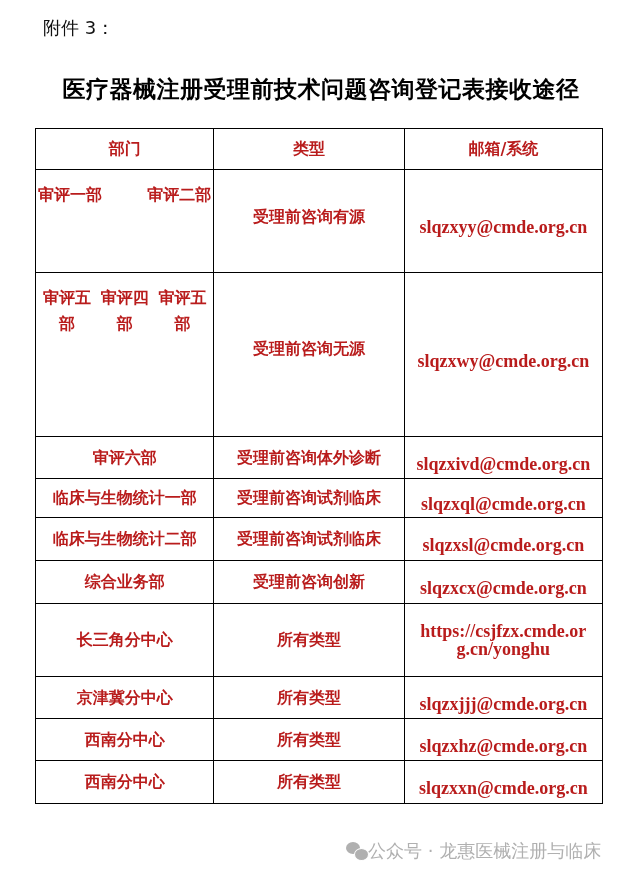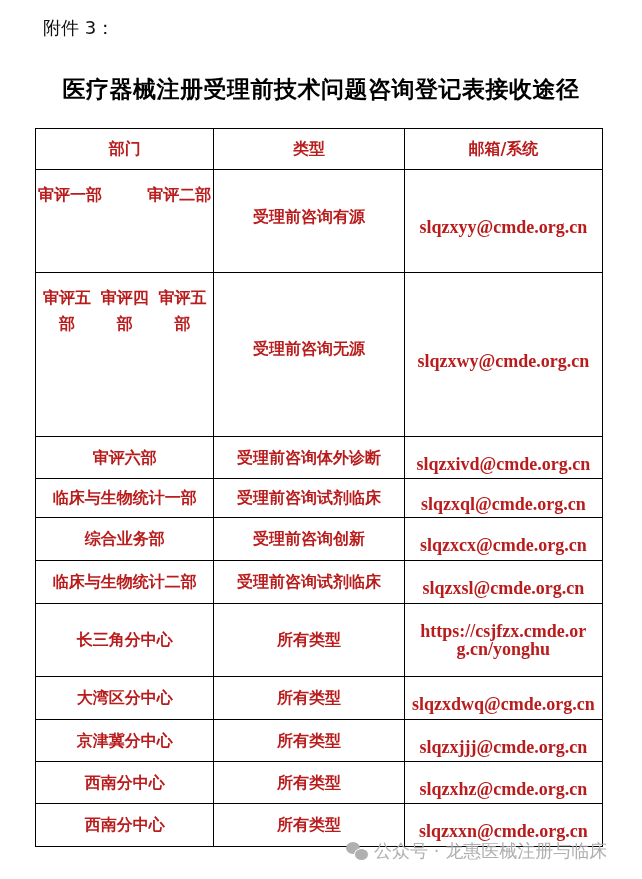--- a/index.html
+++ b/index.html
@@ -12,21 +12,21 @@
            font-family: "DejaVu Sans", "Liberation Sans", sans-serif; color: #000; letter-spacing: 0.5px; }
   table { position: absolute; left: 35px; top: 128px; border-collapse: collapse;
           table-layout: fixed; width: 568px; }
   td, th { border: 1.5px solid #000; text-align: center; vertical-align: middle;
            font-weight: bold; font-size: 16px; padding: 0 2px; line-height: 26px; color: #b91c1c; }
   th { height: 40px; }
   .c1 { width: 178px; } .c2 { width: 190px; } .c3 { width: 198px; }
   .mail { font-family: "Liberation Serif", "DejaVu Serif", serif; font-size: 18px; padding-top: 12px; }
   .dept-stack { display: flex; justify-content: space-between; }
   .watermark { position: absolute; left: 346px; top: 839px; font-size: 18px; color: #b0b0b0;
-               font-family: "DejaVu Sans", "Liberation Sans", sans-serif; display: flex; align-items: center; gap: 6px; }
+               font-family: "DejaVu Sans", "Liberation Sans", sans-serif; display: flex; align-items: center; gap: 0; }
   .wechat-icon { width: 22px; height: 18px; position: relative; }
   .wechat-icon .b1 { position: absolute; left: 0; top: 0; width: 14px; height: 12px; border-radius: 50%; background: #b0b0b0; }
   .wechat-icon .b2 { position: absolute; left: 8px; top: 6px; width: 13px; height: 11px; border-radius: 50%; background: #b0b0b0; border: 1px solid #fff; }
 </style>
 </head>
 <body>
 
 <div class="attach">附件 3：</div>
 <div class="title">医疗器械注册受理前技术问题咨询登记表接收途径</div>
 
@@ -69,38 +69,33 @@
       <td>审评六部</td>
       <td>受理前咨询体外诊断</td>
       <td class="mail">slqzxivd@cmde.org.cn</td>
     </tr>
     <tr style="height:32px;">
       <td>临床与生物统计一部</td>
       <td>受理前咨询试剂临床</td>
       <td class="mail">slqzxql@cmde.org.cn</td>
     </tr>
     <tr style="height:43px;">
+      <td>临床与生物统计二部</td>
+      <td>受理前咨询试剂临床</td>
+      <td class="mail">slqzxsl@cmde.org.cn</td>
+    </tr>
+    <tr style="height:43px;">
       <td>综合业务部</td>
       <td>受理前咨询创新</td>
       <td class="mail">slqzxcx@cmde.org.cn</td>
-    </tr>
-    <tr style="height:43px;">
-      <td>临床与生物统计二部</td>
-      <td>受理前咨询试剂临床</td>
-      <td class="mail">slqzxsl@cmde.org.cn</td>
     </tr>
     <tr style="height:73px;">
       <td>长三角分中心</td>
       <td>所有类型</td>
       <td class="mail" style="word-break:break-all; padding:2px 13px; line-height:18px;">https://csjfzx.cmde.org.cn/yonghu</td>
-    </tr>
-    <tr style="height:43px;">
-      <td>大湾区分中心</td>
-      <td>所有类型</td>
-      <td class="mail">slqzxdwq@cmde.org.cn</td>
     </tr>
     <tr style="height:42px;">
       <td>京津冀分中心</td>
       <td>所有类型</td>
       <td class="mail">slqzxjjj@cmde.org.cn</td>
     </tr>
     <tr style="height:42px;">
       <td>西南分中心</td>
       <td>所有类型</td>
       <td class="mail">slqzxhz@cmde.org.cn</td>

